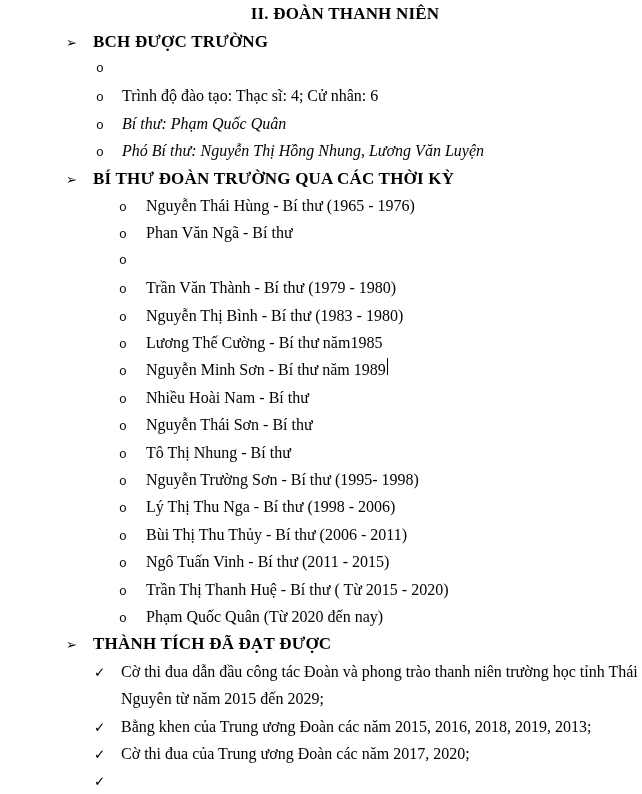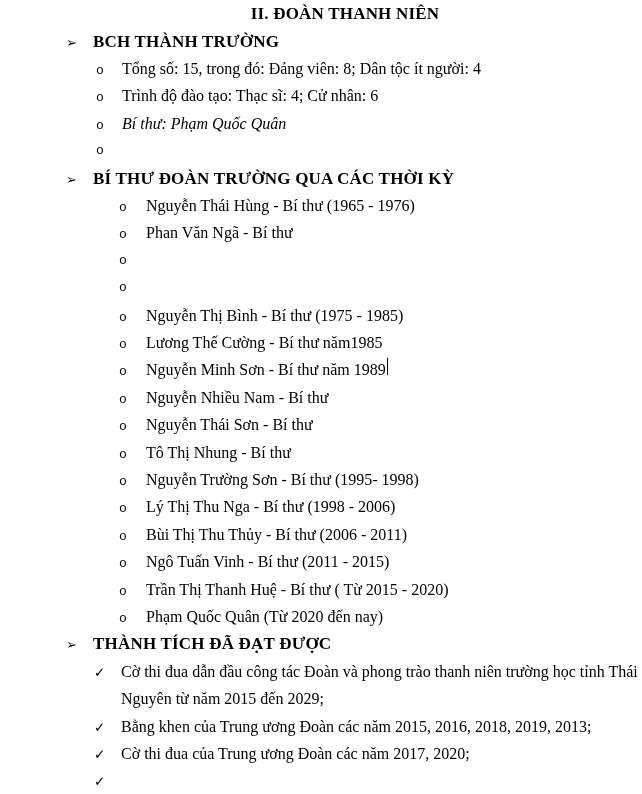--- a/index.html
+++ b/index.html
@@ -80,72 +80,73 @@
 </style>
 </head>
 <body>
 
 <div class="page">
 
   <div class="title">II. ĐOÀN THANH NIÊN</div>
 
   <div class="row h">
     <span class="b">➢</span>
-    <span class="t">BCH THÀNH TRƯỜNG</span>
+    <span class="t">BCH ĐƯỢC TRƯỜNG</span>
   </div>
   <div class="row o2a">
     <span class="b">o</span>
-    <span class="t">Tổng số: 15, trong đó: Đảng viên: 8; Dân tộc ít người: 4</span>
   </div>
   <div class="row o2a">
     <span class="b">o</span>
     <span class="t">Trình độ đào tạo: Thạc sĩ: 4; Cử nhân: 6</span>
   </div>
   <div class="row o2a">
     <span class="b">o</span>
     <span class="t bi">Bí thư: Phạm Quốc Quân</span>
   </div>
   <div class="row o2a">
     <span class="b">o</span>
+    <span class="t bi">Phó Bí thư: Nguyễn Thị Hồng Nhung, Lương Văn Luyện</span>
   </div>
 
   <div class="row h">
     <span class="b">➢</span>
     <span class="t">BÍ THƯ ĐOÀN TRƯỜNG QUA CÁC THỜI KỲ</span>
   </div>
   <div class="row o2b">
     <span class="b">o</span>
     <span class="t">Nguyễn Thái Hùng - Bí thư (1965 - 1976)</span>
   </div>
   <div class="row o2b">
     <span class="b">o</span>
     <span class="t">Phan Văn Ngã - Bí thư</span>
   </div>
   <div class="row o2b">
     <span class="b">o</span>
   </div>
   <div class="row o2b">
     <span class="b">o</span>
+    <span class="t">Trần Văn Thành - Bí thư (1979 - 1980)</span>
   </div>
   <div class="row o2b">
     <span class="b">o</span>
-    <span class="t">Nguyễn Thị Bình - Bí thư (1975 - 1985)</span>
+    <span class="t">Nguyễn Thị Bình - Bí thư (1983 - 1980)</span>
   </div>
   <div class="row o2b">
     <span class="b">o</span>
     <span class="t">Lương Thế Cường - Bí thư năm1985</span>
   </div>
   <div class="row o2b">
     <span class="b">o</span>
     <span class="t">Nguyễn Minh Sơn - Bí thư năm 1989</span>
     <span class="caret"></span>
   </div>
   <div class="row o2b">
     <span class="b">o</span>
-    <span class="t">Nguyễn Nhiều Nam - Bí thư</span>
+    <span class="t">Nhiều Hoài Nam - Bí thư</span>
   </div>
   <div class="row o2b">
     <span class="b">o</span>
     <span class="t">Nguyễn Thái Sơn - Bí thư</span>
   </div>
   <div class="row o2b">
     <span class="b">o</span>
     <span class="t">Tô Thị Nhung - Bí thư</span>
   </div>
   <div class="row o2b">

